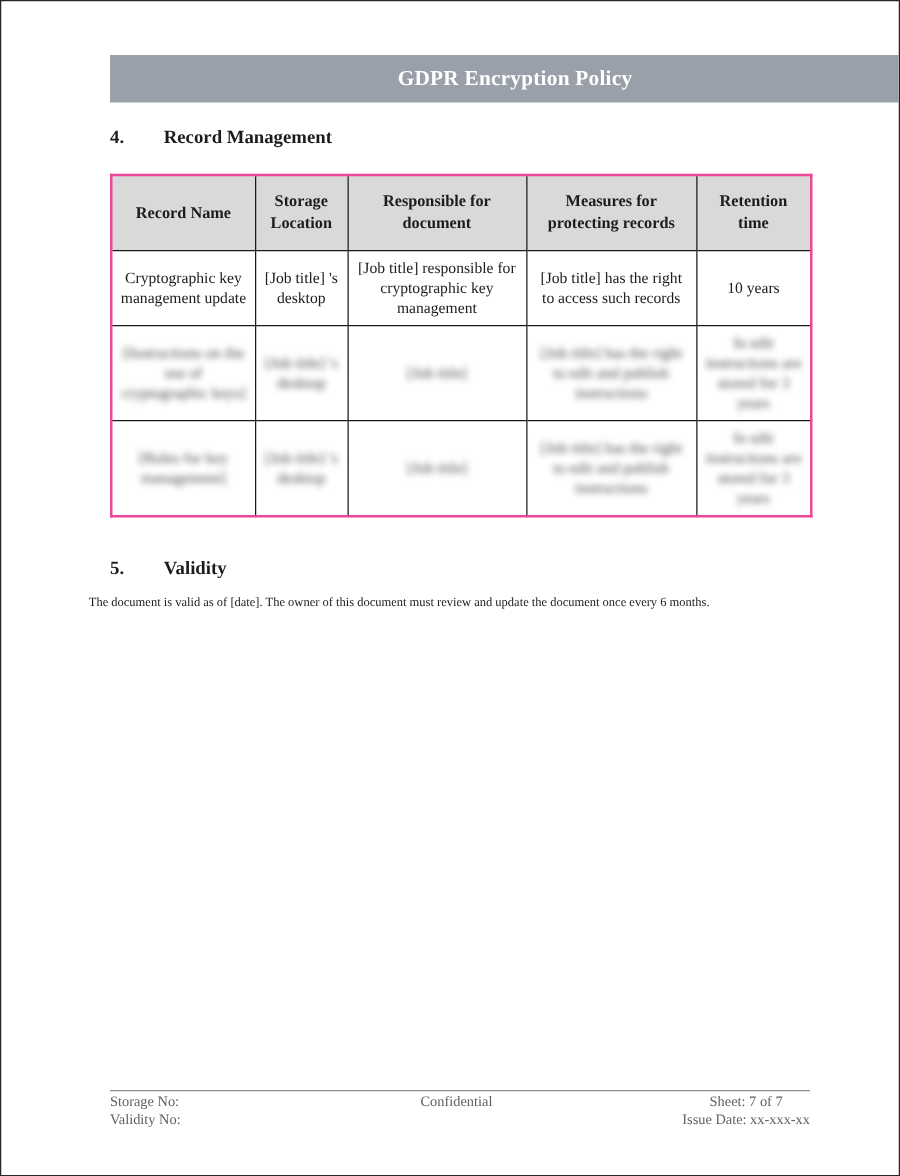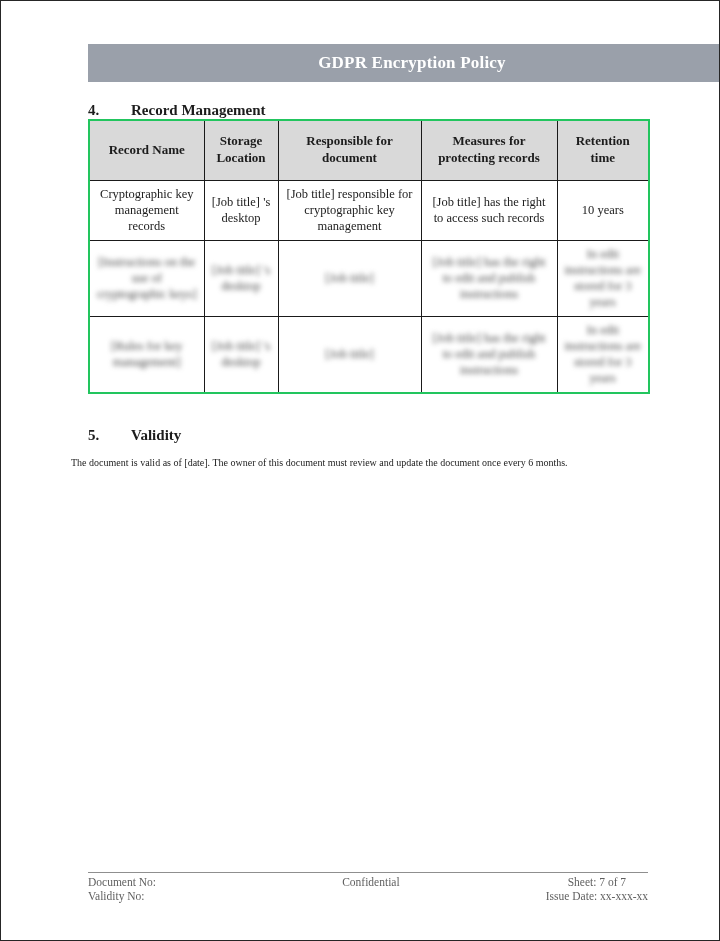--- a/index.html
+++ b/index.html
@@ -42,25 +42,25 @@
   .section-heading {
     display: flex;
     margin-top: 20px;
     font-size: 15px;
     font-weight: bold;
   }
   .section-heading .num { width: 43px; }
 
   
   table.records {
-    margin-top: 0;
+    margin-top: 20px;
     width: 560px;
     border-collapse: collapse;
     table-layout: fixed;
-    border: 2px solid #22c55e;
+    border: 2px solid #ec4899;
   }
   table.records th, table.records td {
     border: 1px solid #1a1a1a;
     font-size: 12.5px;
     line-height: 1.3;
     padding: 5px 6px;
     vertical-align: middle;
     text-align: center;
     word-wrap: break-word;
   }
@@ -129,21 +129,21 @@
       <tr>
         <th>Record Name</th>
         <th>Storage Location</th>
         <th>Responsible for document</th>
         <th>Measures for protecting records</th>
         <th>Retention time</th>
       </tr>
     </thead>
     <tbody>
       <tr class="data-row-1">
-        <td class="cell-left">Cryptographic key management records</td>
+        <td class="cell-left">Cryptographic key management update</td>
         <td>[Job title] 's desktop</td>
         <td>[Job title] responsible for cryptographic key management</td>
         <td class="cell-left cell-top">[Job title] has the right to access such records</td>
         <td class="cell-top">10 years</td>
       </tr>
       <tr class="data-row-2">
         <td class="cell-left blurred">[Instructions on the use of cryptographic keys]</td>
         <td class="blurred">[Job title] 's desktop</td>
         <td class="blurred">[Job title]</td>
         <td class="cell-left cell-top blurred">[Job title] has the right to edit and publish instructions</td>
@@ -160,21 +160,21 @@
   </table>
 
   <div class="section-heading band validity-heading">
     <span class="num">5.</span>
     <span>Validity</span>
   </div>
   <p class="body-text">The document is valid as of [date]. The owner of this document must review and update the document once every 6 months.</p>
 
   <div class="footer">
     <div class="col">
-      <span>Document No:</span>
+      <span>Storage No:</span>
       <span>Validity No:</span>
     </div>
     <div class="col center">
       <span>Confidential</span>
     </div>
     <div class="col right">
       <span>Sheet: 7 of 7</span>
       <span>Issue Date: xx-xxx-xx</span>
     </div>
   </div>

